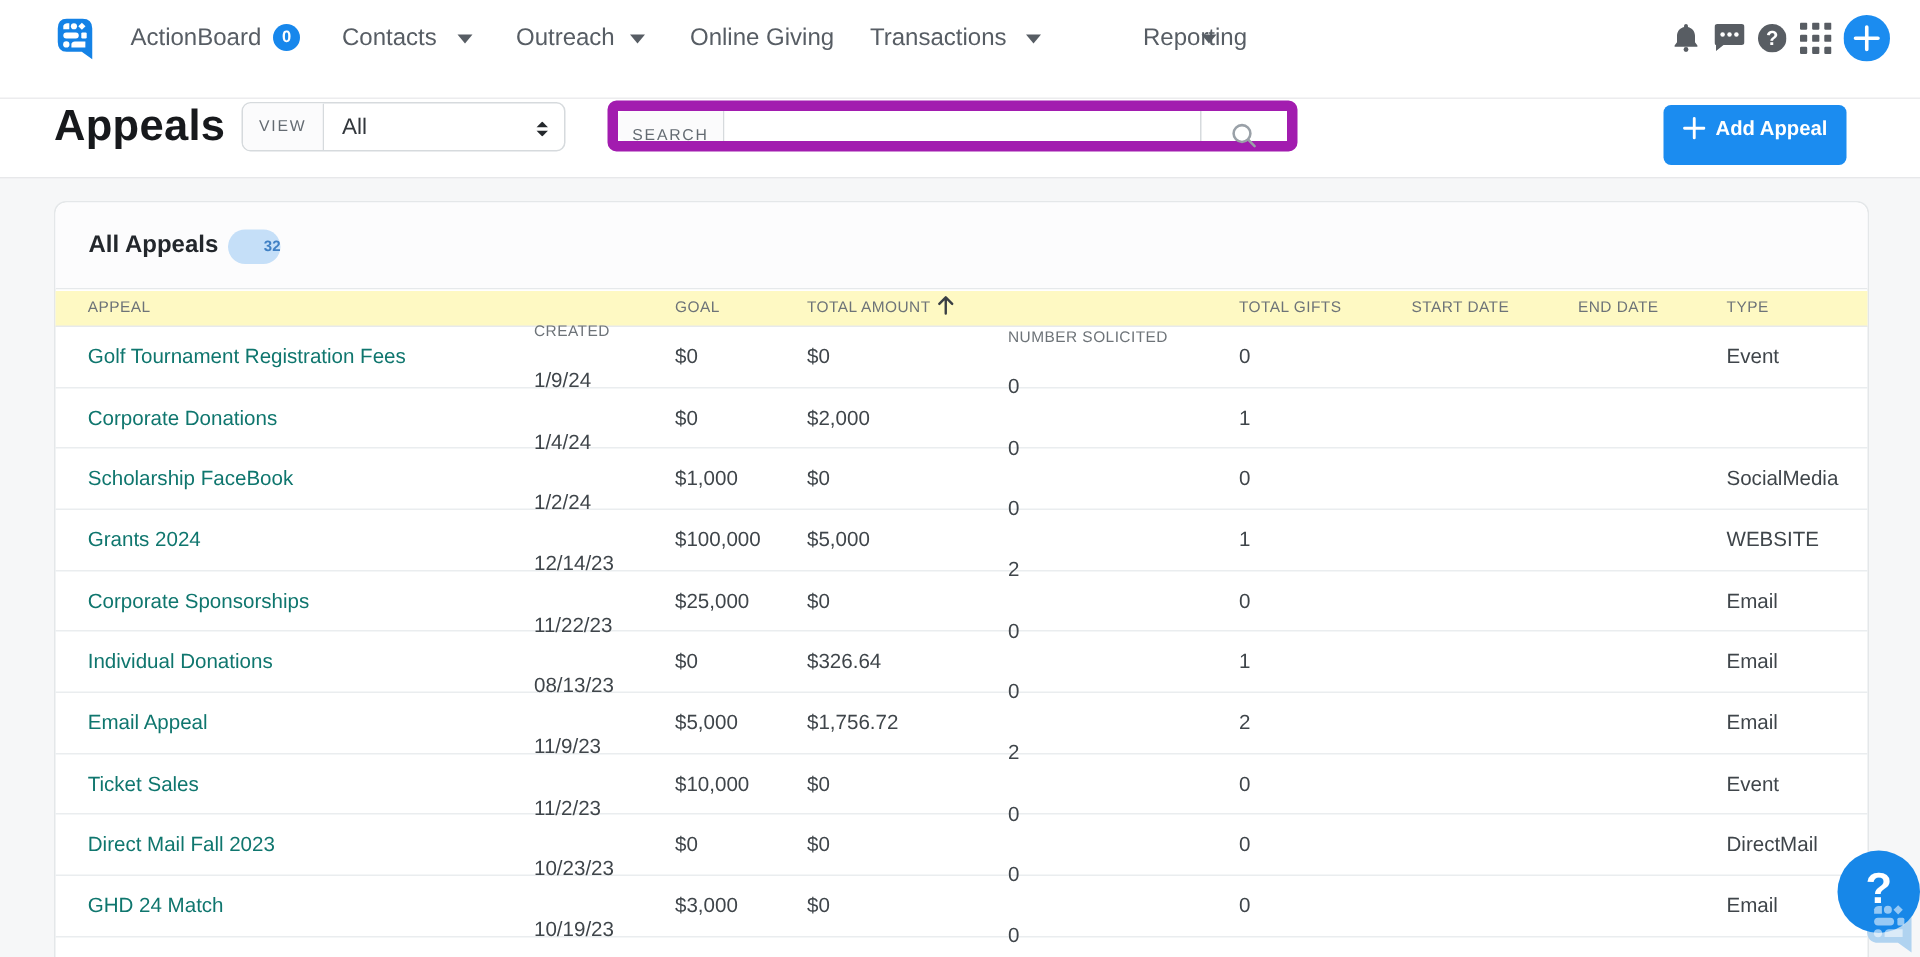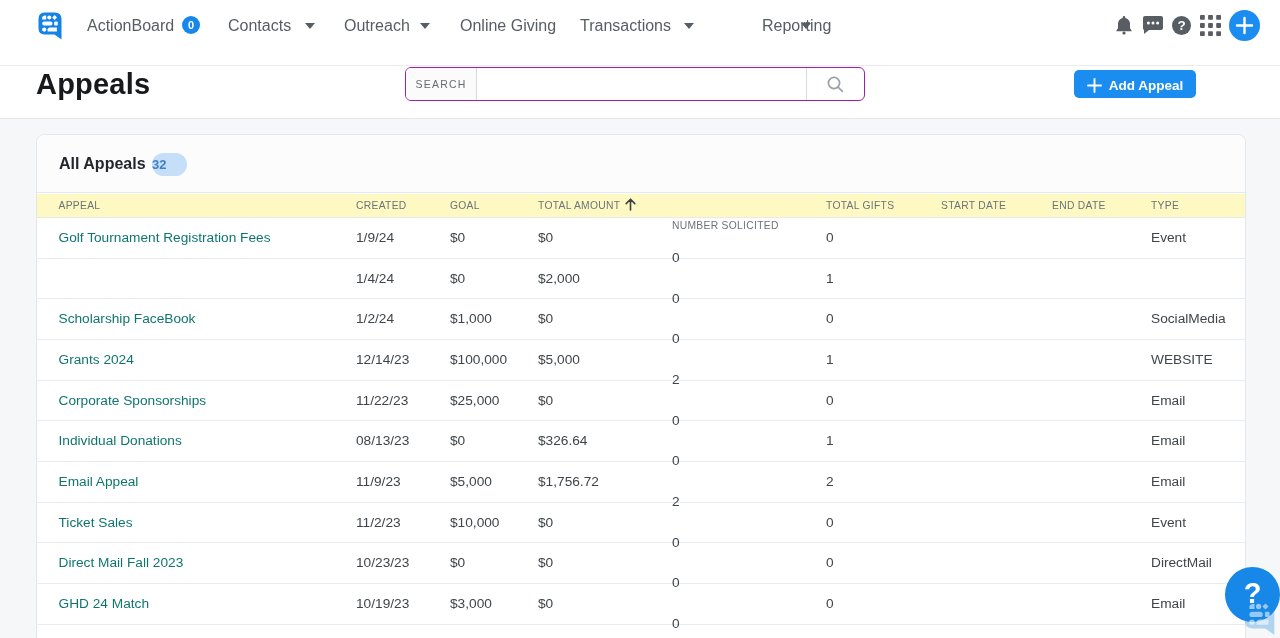--- a/index.html
+++ b/index.html
@@ -10,36 +10,36 @@
 .navitem { position:absolute; top:0; height:52px; line-height:52px; font-size:16px; color:#575d64; white-space:nowrap; }
 .caret { position:absolute; top:22.5px; width:0; height:0; border-left:5.5px solid transparent; border-right:5.5px solid transparent; border-top:6px solid #575d64; }
 #badge0 { position:absolute; left:182px; top:16px; width:18px; height:18px; border-radius:50%; background:#1787ec; color:#fff; font-size:11px; font-weight:bold; text-align:center; line-height:18px; }
 
 #band { position:absolute; left:0; top:53px; width:1280px; height:66px; background:#fff; border-bottom:1px solid #e7e8ea; z-index:4;padding-left:11px; }
 #title { position:absolute; left:36px; top:15px; font-size:29px; font-weight:bold; color:#17191c; letter-spacing:0.2px; }
 #viewgrp { position:absolute; left:161px; top:15px; width:216px; height:33px; border:1px solid #d6dadd; border-radius:6px; background:#fff; display:flex; }
 #viewlbl { width:54px; border-right:1px solid #d6dadd; background:#fbfbfc; color:#646b72; font-size:10.5px; letter-spacing:1.2px; text-align:center; line-height:31px; border-radius:5px 0 0 5px; }
 #viewval { flex:1; font-size:15px; color:#32373c; line-height:31px; padding-left:12px; }
 #viewarr { width:30px; position:relative; }
-#searchgrp { position:absolute; left:405px; top:14px; width:460px; height:34px; border:1px solid #a21caf; border-radius:6px; background:#fff; display:flex; }
+#searchgrp { position:absolute; left:405px; top:14px; width:460px; height:34px; border:7px solid #a21caf; border-radius:6px; background:#fff; display:flex; }
 #searchlbl { width:71px; border-right:1px solid #d6dadd; background:#fbfbfc; color:#646b72; font-size:10.5px; letter-spacing:1.2px; text-align:center; line-height:32px; border-radius:5px 0 0 5px; }
 #searchicon { width:58px; margin-left:auto; border-left:1px solid #d6dadd; position:relative; }
-#addbtn { position:absolute; left:1074px; top:17px; width:122px; height:28px; background:#1b8cf0; border-radius:5px; color:#fff; font-size:13.5px; font-weight:bold; text-align:center; line-height:32px; }
+#addbtn { position:absolute; left:1109px; top:17px; width:122px; height:40px; background:#1b8cf0; border-radius:5px; color:#fff; font-size:13.5px; font-weight:bold; text-align:center; line-height:32px; }
 
 #card { position:absolute; left:36px; top:134px; width:1210px; height:560px; background:#fff; border:1px solid #e4e7e9; border-radius:8px; }
 #cardhead { position:absolute; left:0; top:0; width:100%; height:58px; background:#fcfcfd; border-bottom:1px solid #e6e9eb; border-radius:8px 8px 0 0; }
 #allappeals { position:absolute; left:22px; top:20px; font-size:16px; font-weight:bold; color:#23272c; }
-#badge32 { position:absolute; left:115px; top:18px; width:35px; height:23px; border-radius:12px; background:#c5dff8; color:#4080c4; font-size:13px; font-weight:bold; text-align:left; line-height:23px; }
+#badge32 { position:absolute; left:115px; top:18px; width:35px; height:23px; border-radius:12px; background:#c5dff8; color:#4080c4; font-size:10px; font-weight:bold; text-align:right; line-height:23px; }
 #thead { position:absolute; left:0; top:59px; width:100%; height:24px; background:#fef9c3; border-bottom:1px solid #e7eaec; }
 .th { position:absolute; top:0; height:24px; line-height:24px; font-size:10.3px; letter-spacing:0.3px; color:#6d7378; white-space:nowrap; }
 .row { position:absolute; left:0; width:100%; height:40.68px; border-bottom:1px solid #eaedef; }
 .cell { position:absolute; top:0; height:40px; line-height:40px; font-size:13.7px; color:#3f454a; white-space:nowrap; }
 .link { color:#0f766e; }
 
-.c0{left:21.5px;} .c1{left:319px;} .c2{left:413px;} .c3{left:501px;} .c4{left:635px;margin-top:20px;} .c5{left:789px;} .c6{left:904px;} .c7{left:1015px;} .c8{left:1114px;}
+.c0{left:21.5px;} .c1{left:319px;margin-top:16px;} .c2{left:413px;} .c3{left:501px;} .c4{left:635px;margin-top:20px;} .c5{left:789px;} .c6{left:904px;} .c7{left:1015px;} .c8{left:1114px;}
 
 #helpbtn { position:absolute; left:1225px; top:566.5px; width:55px; height:55px; border-radius:50%; background:#1787e8; z-index:10; }
 #helpq { position:absolute; left:0; top:10px; width:55px; text-align:center; color:#fff; font-size:29px; font-weight:bold; }
 </style>
 </head>
 <body>
 
 <div id="nav">
   <svg class="abs" style="left:38px; top:12px;" width="24" height="28" viewBox="0 0 24 28">
     <path fill="#1482e6" d="M6.5 0.5 H17 Q23.5 0.5 23.5 7 V27.5 L16.5 22.5 H6.5 Q0.5 22.5 0.5 16 V7 Q0.5 0.5 6.5 0.5 Z"></path>
@@ -95,20 +95,30 @@
   </svg>
 
   <svg class="abs" style="left:1229px; top:10px;" width="31" height="31" viewBox="0 0 31 31">
     <circle fill="#1b8cf0" cx="15.5" cy="15.5" r="15.5"></circle>
     <path stroke="#fff" stroke-width="2.4" stroke-linecap="round" d="M15.5 8 V23 M8 15.5 H23"></path>
   </svg>
 </div>
 
 <div id="band">
   <div id="title">Appeals</div>
+  <div id="viewgrp">
+    <div id="viewlbl">VIEW</div>
+    <div id="viewval">All</div>
+    <div id="viewarr">
+      <svg class="abs" style="left:11px; top:12px;" width="9" height="10" viewBox="0 0 9 10">
+        <path fill="#24282c" d="M4.5 0 L8.3 3.8 H0.7 Z"></path>
+        <path fill="#24282c" d="M4.5 10 L0.7 6.2 H8.3 Z"></path>
+      </svg>
+    </div>
+  </div>
   <div id="searchgrp">
     <div id="searchlbl">SEARCH</div>
     <div id="searchicon">
       <svg class="abs" style="left:19px; top:7px;" width="19" height="19" viewBox="0 0 19 19">
         <circle cx="8" cy="8" r="5.6" fill="none" stroke="#9aa1a8" stroke-width="1.7"></circle>
         <path stroke="#9aa1a8" stroke-width="1.7" stroke-linecap="round" d="M12.3 12.3 L16.4 16.4"></path>
       </svg>
     </div>
   </div>
   <div id="addbtn">
@@ -140,20 +150,21 @@
   <div class="row" style="top:83.00px;">
     <div class="cell c0 link">Golf Tournament Registration Fees</div>
       <div class="cell c1">1/9/24</div>
       <div class="cell c2">$0</div>
       <div class="cell c3">$0</div>
       <div class="cell c4">0</div>
       <div class="cell c5">0</div>
       <div class="cell c8">Event</div>
   </div>
   <div class="row" style="top:123.68px;">
+    <div class="cell c0 link">Corporate Donations</div>
       <div class="cell c1">1/4/24</div>
       <div class="cell c2">$0</div>
       <div class="cell c3">$2,000</div>
       <div class="cell c4">0</div>
       <div class="cell c5">1</div>
   </div>
   <div class="row" style="top:164.36px;">
     <div class="cell c0 link">Scholarship FaceBook</div>
       <div class="cell c1">1/2/24</div>
       <div class="cell c2">$1,000</div>

